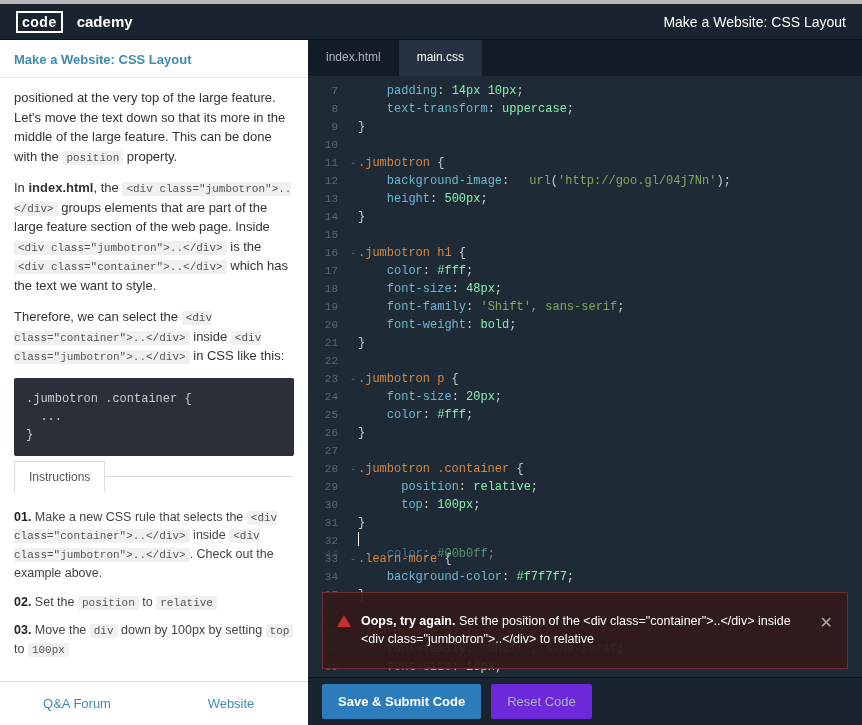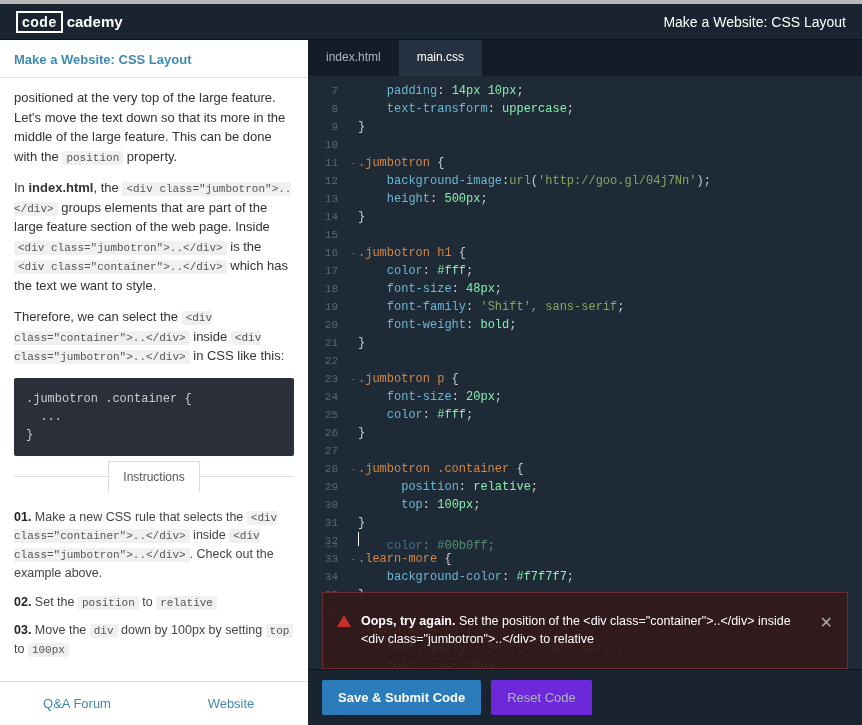--- a/index.html
+++ b/index.html
@@ -1,58 +1,58 @@
 <!DOCTYPE html>
 <html><head>
 <meta charset="utf-8">
 <style>
 * { margin: 0; padding: 0; box-sizing: border-box; }
 body { font-family: Arial, sans-serif; font-size: 13px; background: #232c3a; width: 862px; height: 725px; overflow: hidden; }
 
 .topbar { background: #192430; height: 40px; display: flex; align-items: center; justify-content: space-between; padding: 0 16px; border-top: 4px solid #b8b8b8; border-bottom: 1px solid #0d1419;}
-.logo-box { display: flex; align-items: center; gap: 2px;}
+.logo-box { display: flex; align-items: center; gap: 12px;}
 .logo-code { border: 2px solid #fff; padding: 1px 4px; color: #fff; font-weight: bold; font-size: 14px; letter-spacing: 0.5px;}
 .logo-cademy { color: #fff; font-weight: bold; font-size: 15px; padding-left:2px;}
 .title-txt { color: #fff; font-size: 14px; }
 
 .main { display: flex; height: 685px; }
 .left { width: 308px; background: #fff; display: flex; flex-direction: column; }
 .left-head { padding: 12px 14px 10px; color: #3f8ab2; font-size: 13px; font-weight: bold; border-bottom: 1px solid #e2e2e2;}
 .left-body { padding: 10px 14px; flex: 1; overflow-y: auto; color: #333; line-height: 1.5; font-size: 13px;}
 .left-body p { margin-bottom: 12px; }
 .code-in { background: #f0f0f0; font-family: 'Courier New', monospace; font-size: 11px; padding: 1px 4px; border-radius: 2px; color: #555;}
 .code-block { background: #2b2f3a; color: #ccc; font-family: 'Courier New', monospace; padding: 12px; font-size: 12px; margin: 10px 0; border-radius: 2px; line-height:1.5;}
-.instructions-tab { text-align: center; margin-top: 20px; border-top: 1px solid #ddd; position: relative;}
+.instructions-tab { text-align: left; margin-top: 20px; border-top: 1px solid #ddd; position: relative;}
 .instructions-tab .tab { display: inline-block; background: #fff; border: 1px solid #ddd; border-bottom: none; padding: 6px 14px; position: relative; top: -16px; color: #555; font-size:12px;}
 .step { margin-bottom: 10px; font-size: 12.5px; color: #444; line-height:1.5;}
 .step b { color: #222; }
 .left-foot { border-top: 1px solid #ddd; display: flex; padding: 14px 0;}
 .left-foot a { flex: 1; text-align: center; color: #3f8ab2; text-decoration: none; font-size: 13px;}
 
 .right { flex: 1; background: #1e2a36; display: flex; flex-direction: column; position: relative;}
 .tabs { background: #141c27; display: flex; height: 36px; }
 .tab-item { padding: 10px 18px; color: #aab4bf; font-size: 12px; cursor: pointer;}
 .tab-item.active { background: #263241; color: #fff;}
 
 .editor { flex: 1; overflow: hidden; font-family: 'Courier New', monospace; font-size: 12px; position: relative;}
 .code-lines { padding: 6px 0;}
 .line { display: flex; white-space: pre; height: 18px; align-items: center;}
 .gutter { width: 40px; text-align: right; color: #5a6673; padding-right: 10px; user-select: none; font-size:11px;}
 .fold-mark { display:inline-block; width:10px; color:#5a6673; font-size:10px; text-align:center;}
 .code-txt { color: #ccc; }
-.s-sel { color: #d68841; } .s-prop { color: #6cb8d4; } .s-val { color: #86efac; } .s-punc { color: #ccc; } .s-url { color:#84a85e;} .s-str{color:#84a85e;}
+.s-sel { color: #d68841; } .s-prop { color: #6cb8d4; } .s-val { color: #86efac; } .s-punc { color: #ccc; } .s-url { color:#84a85e;margin-left:20px;} .s-str{color:#84a85e;}
 
 .error-bar { position: absolute; bottom: 56px; left: 14px; right: 14px; background: rgba(50,25,25,0.92); border: 1px solid #6b2f2f; display:flex; align-items:flex-start; padding: 20px 14px; gap: 10px;}
 .err-icon { width:0; height:0; border-left:7px solid transparent; border-right:7px solid transparent; border-bottom:12px solid #c9302c; margin-top:2px; flex-shrink:0;}
 .err-text { color: #fff; font-size: 12.5px; line-height:1.4; flex:1;}
 .err-close { color: #aaa; cursor:pointer; font-size:16px; flex-shrink:0;}
 
 .extra-line { position:absolute; bottom: 114px; left:0; font-family:'Courier New',monospace; font-size:12px; display:flex; white-space:pre; height:18px; align-items:center; opacity: 0.5;}
 
-.button-bar { background:#192430; height: 56px; display:flex; align-items:center; padding: 16px 14px; gap: 10px; border-top:1px solid #0d1419;}
+.button-bar { background:#192430; height: 48px; display:flex; align-items:center; padding: 16px 14px; gap: 10px; border-top:1px solid #0d1419;}
 .btn-primary { background: #2c7cbb; color:#fff; border:none; padding: 10px 16px; font-size: 13px; font-weight:bold; cursor:pointer; border-radius:2px;}
 .btn-secondary { background: #6d28d9; color:#aab4bf; border:none; padding: 10px 16px; font-size: 13px; cursor:pointer; border-radius:2px;}
 </style>
 </head>
 <body>
 
 <div class="topbar">
   <div class="logo-box">
     <span class="logo-code">code</span>
     <span class="logo-cademy">cademy</span>

